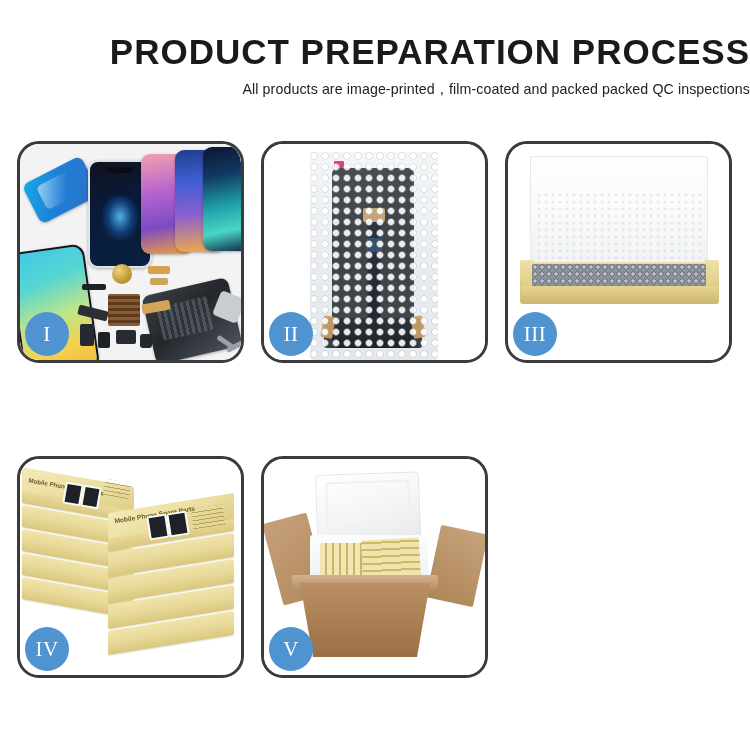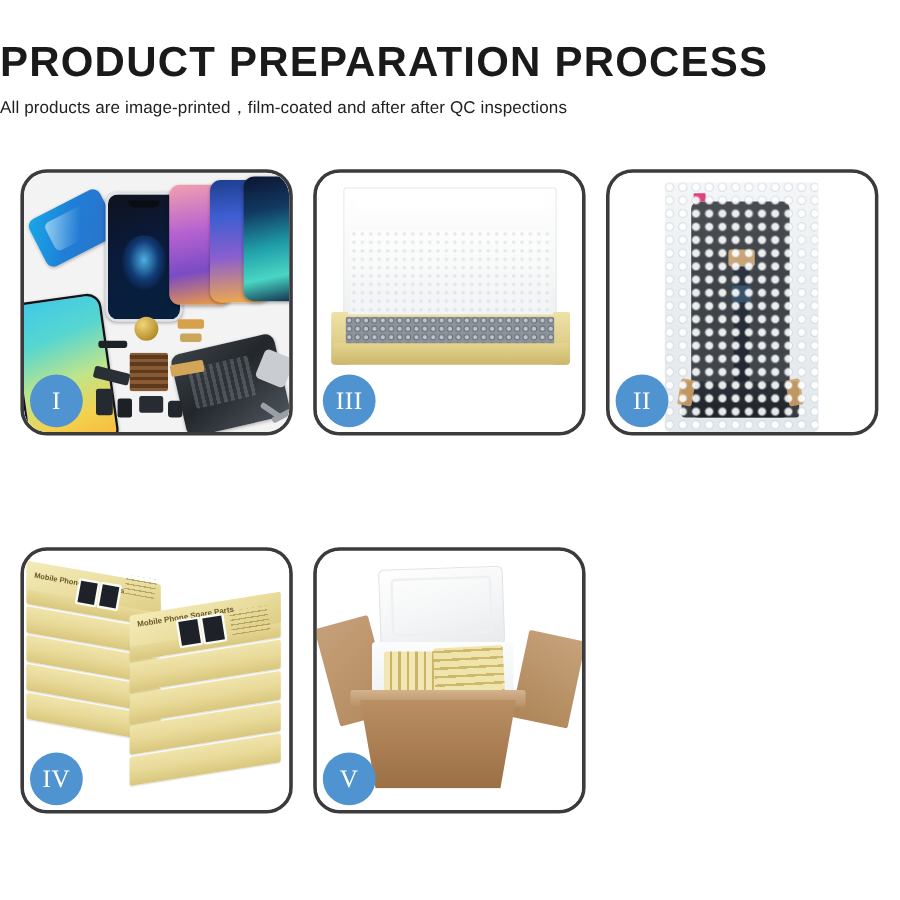--- a/index.html
+++ b/index.html
@@ -11,21 +11,21 @@
     width: 750px;
     height: 750px;
     overflow: hidden;
     font-family: "Liberation Sans", sans-serif;
     position: relative;
   }
 
   
   .header {
     padding-top: 34px;
-    text-align: left;
+    text-align: right;
   }
   .title {
     font-family: "Liberation Sans", sans-serif;
     font-size: 35px;
     font-weight: 700;
     letter-spacing: 1.0px;
     color: #1a1a1a;
     line-height: 1.05;
     white-space: nowrap;
   }
@@ -389,21 +389,21 @@
     position:absolute; left:18px; top:18px; width:186px; height:166px;
     background: linear-gradient(150deg, rgba(255,255,255,.28) 0%, rgba(255,255,255,0) 40%);
     pointer-events:none;
   }
 </style>
 </head>
 <body>
 
 <div class="header">
   <div class="title">PRODUCT PREPARATION PROCESS</div>
-  <div class="subtitle">All products are image-printed，film-coated and after after QC inspections</div>
+  <div class="subtitle">All products are image-printed，film-coated and packed packed QC inspections</div>
 </div>
 
 <div class="grid">
 
   <div class="panel">
     <div class="panel-media">
       <div class="p1-bg"></div>
       <div class="ph ph-a"></div>
       <div class="ph ph-b"></div>
       <div class="ph ph-c"></div>
@@ -424,52 +424,52 @@
       <div class="part pt11"></div>
       <div class="part pt12"></div>
       <div class="part pt13"></div>
       <div class="part pt14"></div>
     </div>
     <div class="badge">I</div>
   </div>
 
   <div class="panel">
     <div class="panel-media">
-      <div class="p3-bg"></div>
-      <div class="b3-lid"></div>
-      <div class="b3-foamtop"></div>
-      <div class="b3-lipleft"></div>
-      <div class="b3-lipright"></div>
-      <div class="b3-tray"></div>
-      <div class="b3-grey"></div>
-      <div class="b3-tray-front"></div>
-    </div>
-    <div class="badge">III</div>
-  </div>
-
-  <div class="panel">
-    <div class="panel-media">
       <div class="p2-bg"></div>
       <div class="bw-bag">
         <div class="bw-screen"></div>
         <div class="bw-flex"></div>
         <div class="bw-conn1"></div>
         <div class="bw-conn2"></div>
         <div class="bw-base"></div>
         <div class="bw-tab-l"></div>
         <div class="bw-tab-r"></div>
         <div class="bw-pink"></div>
         <div class="bw-bubbles"></div>
       </div>
     </div>
     <div class="badge">II</div>
   </div>
 
   <div class="panel">
     <div class="panel-media">
+      <div class="p3-bg"></div>
+      <div class="b3-lid"></div>
+      <div class="b3-foamtop"></div>
+      <div class="b3-lipleft"></div>
+      <div class="b3-lipright"></div>
+      <div class="b3-tray"></div>
+      <div class="b3-grey"></div>
+      <div class="b3-tray-front"></div>
+    </div>
+    <div class="badge">III</div>
+  </div>
+
+  <div class="panel">
+    <div class="panel-media">
       <div class="p4-bg"></div>
       <div class="stack">
         <div class="kbox kl kl5"></div>
         <div class="kbox kl kl4"></div>
         <div class="kbox kl kl3"></div>
         <div class="kbox kl kl2"></div>
         <div class="kbox kl kl1"></div>
         <div class="kface kface-a"></div>
         <div class="klabel klabel-a">Mobile Phone Spare Parts</div>
         <div class="kchip kchip-a1"></div>

